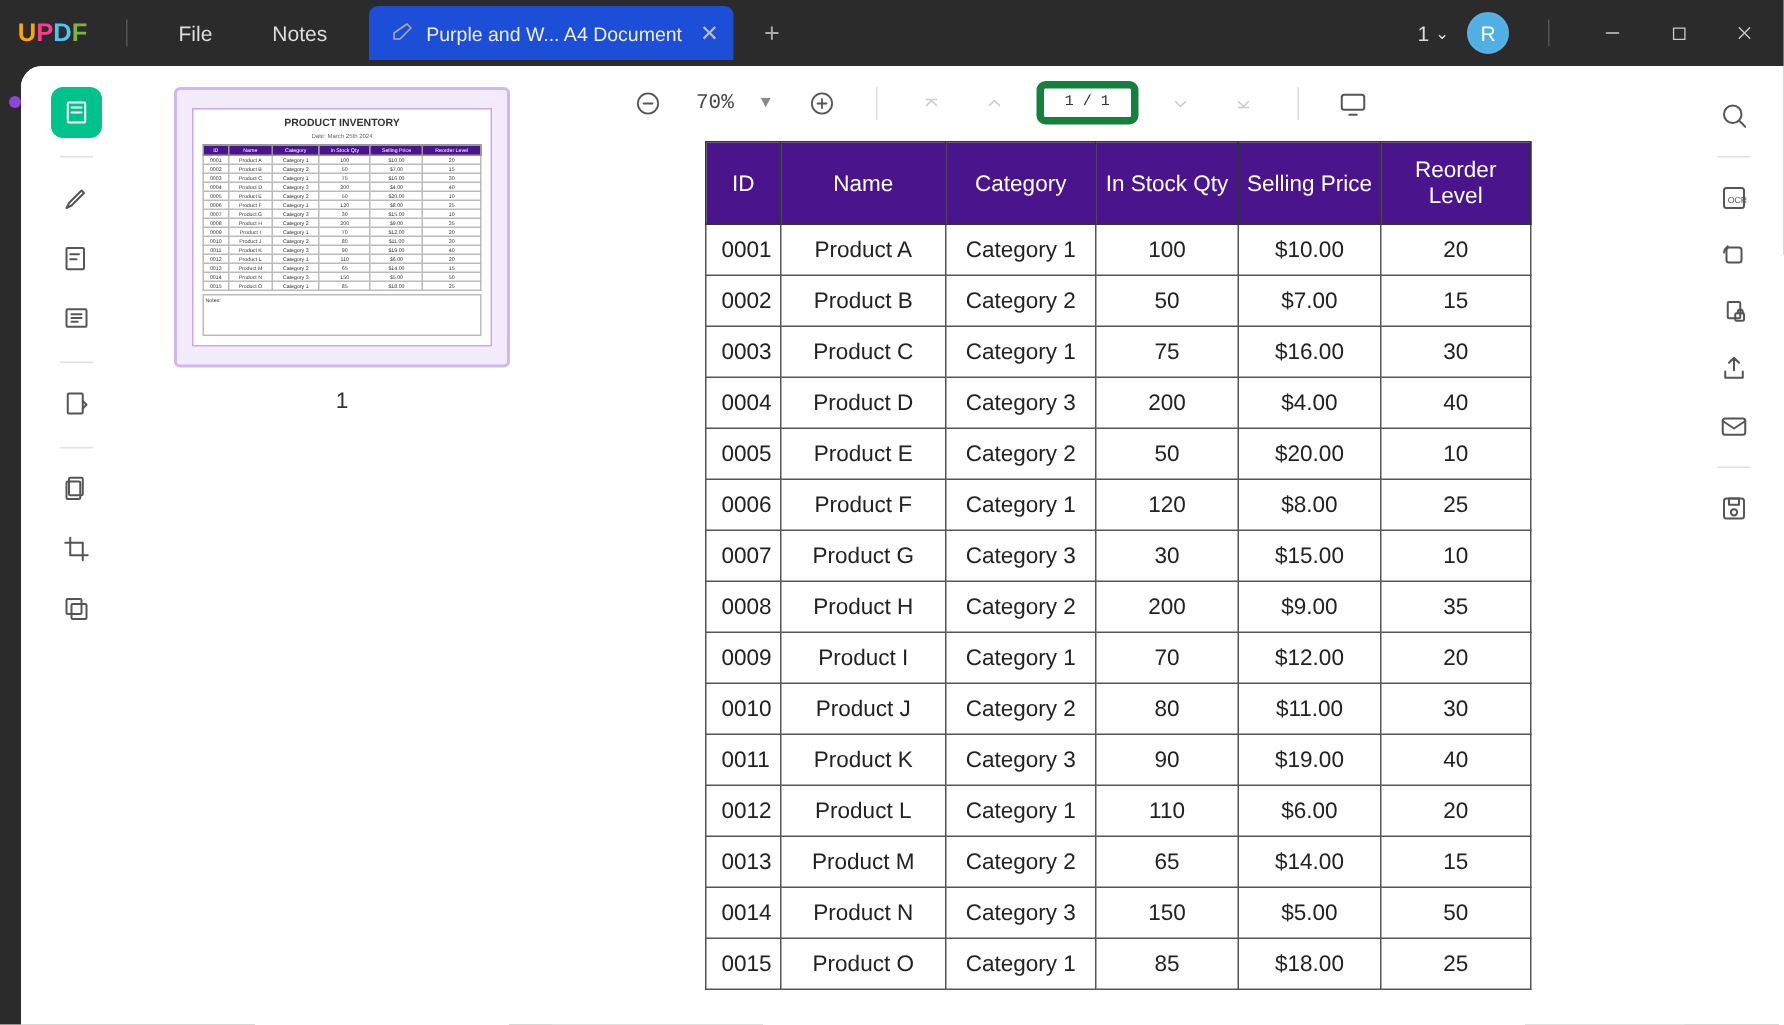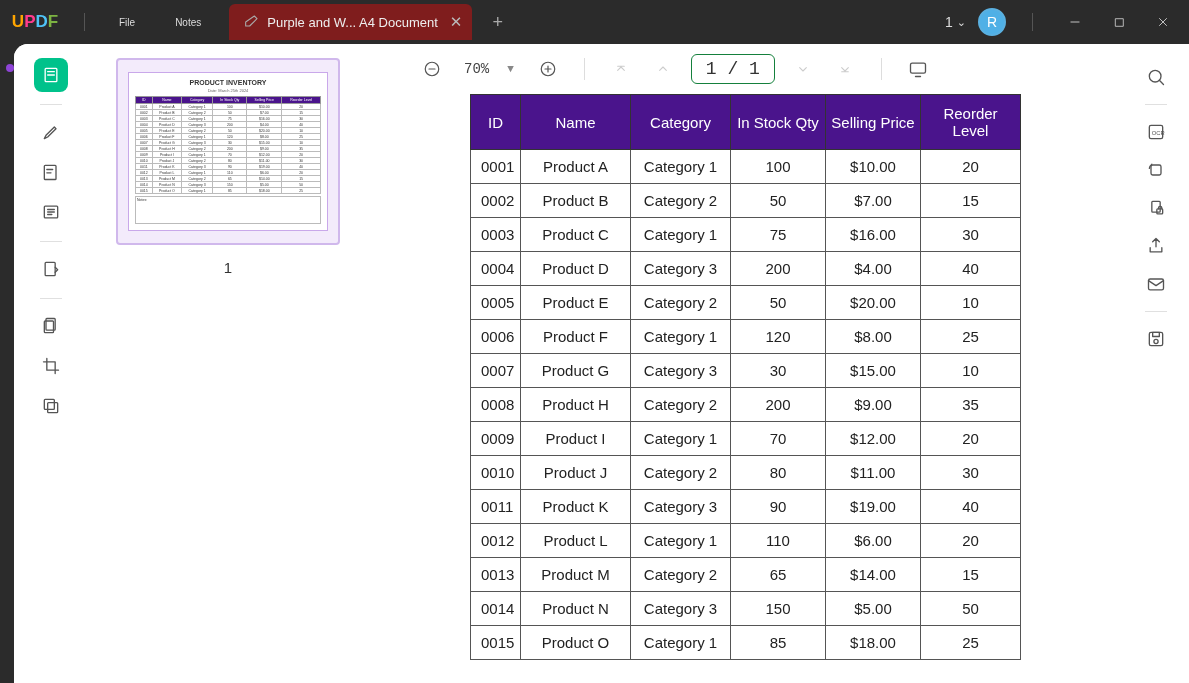--- a/index.html
+++ b/index.html
@@ -1,22 +1,22 @@
 <!DOCTYPE html>
 <html><head>
 <meta charset="utf-8">
 <style>
 * { box-sizing: border-box; margin: 0; padding: 0; }
 body { font-family: -apple-system, BlinkMacSystemFont, "Segoe UI", Arial, sans-serif; background: #2b2b2b; width: 1189px; height: 683px; overflow: hidden; color: #222; }
 .titlebar { height: 44px; background: #2b2b2b; display: flex; align-items: center; color: #ccc; }
 .logo { width: 70px; display:flex; align-items:center; justify-content:center; font-weight:bold; font-size:17px; }
 .logo .u{color:#ffa500;} .logo .p{color:#ff3b8d;} .logo .d{color:#4fc3f7;} .logo .f{color:#7cb342;}
 .tb-sep { width:1px; height:18px; background:#555; margin:0 14px; }
-.menu-item { font-size:10px; color:#ddd; padding:0 20px; cursor:pointer; }
-.tab { display:flex; align-items:center; background:#7f1d1d; height:36px; padding:0 10px 0 14px; border-radius:6px 6px 0 0; margin-left:8px; gap:8px; }
+.menu-item { font-size:14px; color:#ddd; padding:0 20px; cursor:pointer; }
+.tab { display:flex; align-items:center; background:#1d4ed8; height:36px; padding:0 10px 0 14px; border-radius:6px 6px 0 0; margin-left:8px; gap:8px; }
 .tab .small-icon { width:16px; height:16px; display:flex; align-items:center; justify-content:center; color:#aaa; }
 .tab-title { color:#eee; font-size:13px; }
 .tab-close { color:#bbb; font-size:15px; margin-left:4px; cursor:pointer; }
 .tab-add { color:#aaa; font-size:18px; margin-left:20px; cursor:pointer; }
 .tb-right { margin-left:auto; display:flex; align-items:center; gap:12px; padding-right:10px; }
 .tb-right .num { color:#ddd; font-size:14px; display:flex; align-items:center; gap:4px; }
 .avatar { width:28px; height:28px; border-radius:50%; background:#4fb0e6; color:#fff; display:flex; align-items:center; justify-content:center; font-size:14px; border:2px solid #5ab0e0; }
 .win-btn { width:32px; height:28px; display:flex; align-items:center; justify-content:center; color:#ccc; cursor:pointer; }
 .workspace { position:absolute; top:44px; left:14px; right:0; bottom:0; background:#fff; border-radius:14px 0 0 0; display:flex; overflow:hidden; }
 .left-tools { width:74px; background:#fff; display:flex; flex-direction:column; align-items:center; padding-top:14px; gap:0; }
@@ -35,21 +35,21 @@
 .thumb-table td { font-size:3.5px; padding:0.5px 1px; border:0.5px solid #bbb; text-align:center; }
 .thumb-notes { border:0.5px solid #bbb; height:28px; margin-top:2px; font-size:3.5px; padding:1px; }
 .thumb-pagenum { text-align:center; margin-top:14px; font-size:15px; color:#333; }
 .doc-area { flex:1; background:#fff; display:flex; flex-direction:column; }
 .toolbar { height:50px; display:flex; align-items:center; gap:14px; padding:0 30px 0 50px; color:#555; border-bottom:1px solid transparent;font-family:Liberation Mono, monospace; }
 .tbbtn { width:28px; height:28px; display:flex; align-items:center; justify-content:center; cursor:pointer; }
 .tbbtn.disabled { color:#ccc; }
 .zoom-pct { font-size:14px; color:#444; margin:0 4px; }
 .zoom-caret { color:#888; font-size:11px; margin-right:6px; }
 .vsep { width:1px; height:22px; background:#ddd; margin:0 8px; }
-.page-ind { border:1px solid #15803d; border-radius:6px; padding:4px 14px; font-size:18px; color:#333;text-align:right; }
+.page-ind { border:5px solid #15803d; border-radius:6px; padding:4px 14px; font-size:10px; color:#333;text-align:right; }
 .doc-scroll { flex:1; overflow:auto; background:#fff; padding:0 60px; }
 .page { background:#fff; margin:0 auto; }
 .inv-table { border-collapse:collapse; margin:0 auto; }
 .inv-table th { background:#4a148c; color:#fff; font-weight:normal; font-size:15px; padding:10px 4px; border:1px solid #333; text-align:center; }
 .inv-table td { font-size:15px; padding:8px 4px; border:1px solid #555; text-align:center; color:#222; }
 .inv-table td:first-child { text-align:left; padding-left:10px; }
 .right-tools { width:66px; background:#fff; display:flex; flex-direction:column; align-items:center; padding-top:16px; gap:0; }
 .right-tools .tool { margin-bottom:4px; color:#555; }
 .right-tools .tool-sep { margin:6px 0 10px; }
 svg { stroke:currentColor; fill:none; stroke-width:1.6; stroke-linecap:round; stroke-linejoin:round; }

